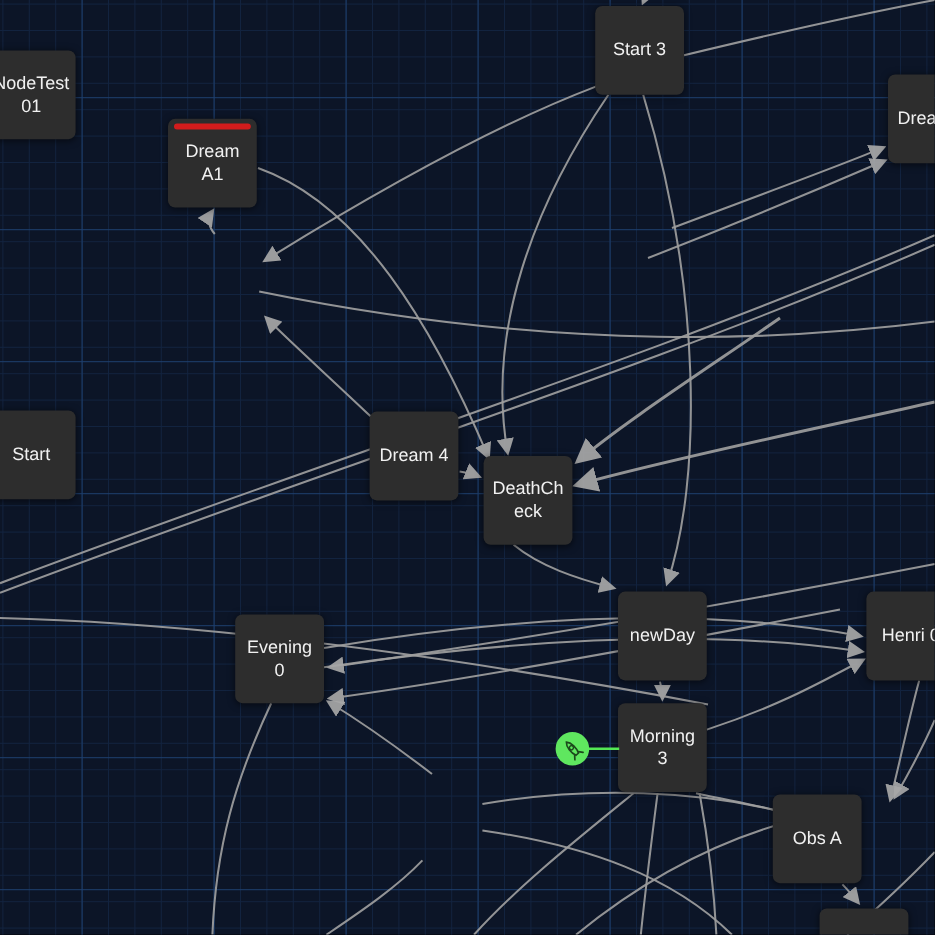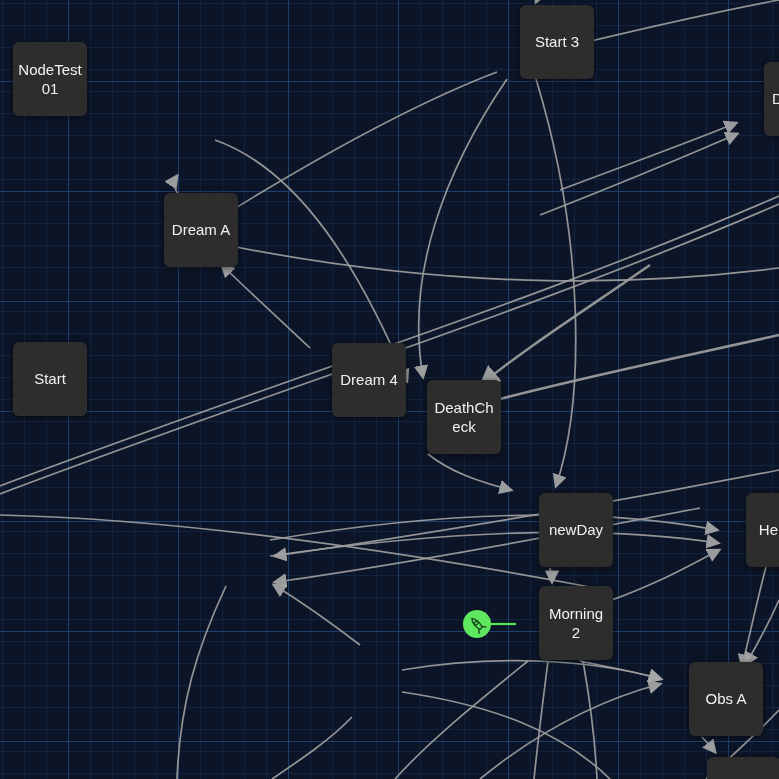--- a/index.html
+++ b/index.html
@@ -23,31 +23,30 @@
   #edge-layer{position:absolute;left:0;top:0;width:779px;height:779px;}
   .edge{fill:none;stroke:var(--edge);stroke-width:1.7;opacity:.92;}
   .edge.thick{stroke-width:2.5;}
   .node{
     position:absolute;width:74px;height:74px;box-sizing:border-box;
     background:var(--node_fill);border-radius:6px;
     color:var(--node_text);font-size:15px;line-height:1.3;
     display:flex;align-items:center;justify-content:center;text-align:center;
     padding:4px;word-break:break-word;
     box-shadow:0 1px 6px rgba(0,0,0,.55);
-    margin-left:24px;
   }
   .node .top-strip{
     position:absolute;top:4px;left:5px;right:5px;height:5px;
     border-radius:3px;background:var(--marker_red);
   }
   .n0{left:-11px;top:42px}  .n1{left:140px;top:99px}  .n2{left:140px;top:193px}
   .n3{left:496px;top:5px}   .n4{left:740px;top:62px;justify-content:flex-start;padding-left:8px;text-align:left}
   .n5{left:-11px;top:342px} .n6{left:308px;top:343px} .n7{left:403px;top:380px}
   .n8{left:515px;top:493px} .n9{left:515px;top:586px} .n10{left:196px;top:512px}
-  .n11{left:327px;top:643px}.n12{left:722px;top:493px}.n13{left:665px;top:662px}
+  .n11{left:327px;top:643px}.n12{left:722px;top:493px}.n13{left:644px;top:662px}
   .n14{left:683px;top:757px}
   #start-indicator{position:absolute;left:0;top:0;width:779px;height:779px;pointer-events:none;}
 </style>
 </head>
 <body>
 
 <div id="canvas">
 
   <svg id="edge-layer" width="779" height="779" viewBox="0 0 779 779">
     <defs>
@@ -92,43 +91,47 @@
     <path class="edge" d="M 560,190 C 640,160 700,138 736,123" marker-end="url(#arw)"></path>
     <path class="edge" d="M 540,215 C 630,180 700,150 737,134" marker-end="url(#arw)"></path>
     <path class="edge" d="M 216,243 C 470,295 660,283 779,268"></path>
     <path class="edge" d="M 0,515 C 200,520 420,555 590,587"></path>
     <path class="edge" d="M 779,710 C 755,735 730,758 706,779"></path>
   </svg>
 
   <div class="node n0">
     <span>NodeTest01</span>
   </div>
-  <div class="node n2">
-    <span>Dream A</span>
+  <div class="node n1">
+    <span class="top-strip"></span>
+    <span>Dream A1</span>
   </div>
   <div class="node n3">
     <span>Start 3</span>
   </div>
   <div class="node n4">
     <span>Dream</span>
   </div>
   <div class="node n5">
     <span>Start</span>
   </div>
   <div class="node n6">
     <span>Dream 4</span>
   </div>
   <div class="node n8">
     <span>newDay</span>
   </div>
   <div class="node n7">
     <span>DeathCheck</span>
   </div>
   <div class="node n9">
-    <span>Morning 2</span>
+    <span>Morning 3</span>
+  </div>
+  <div class="node n10">
+    <span>Evening 0</span>
   </div>
   <div class="node n12">
     <span>Henri 0</span>
   </div>
   <div class="node n13">
     <span>Obs A</span>
   </div>
   <div class="node n14">
     <span></span>
   </div>

